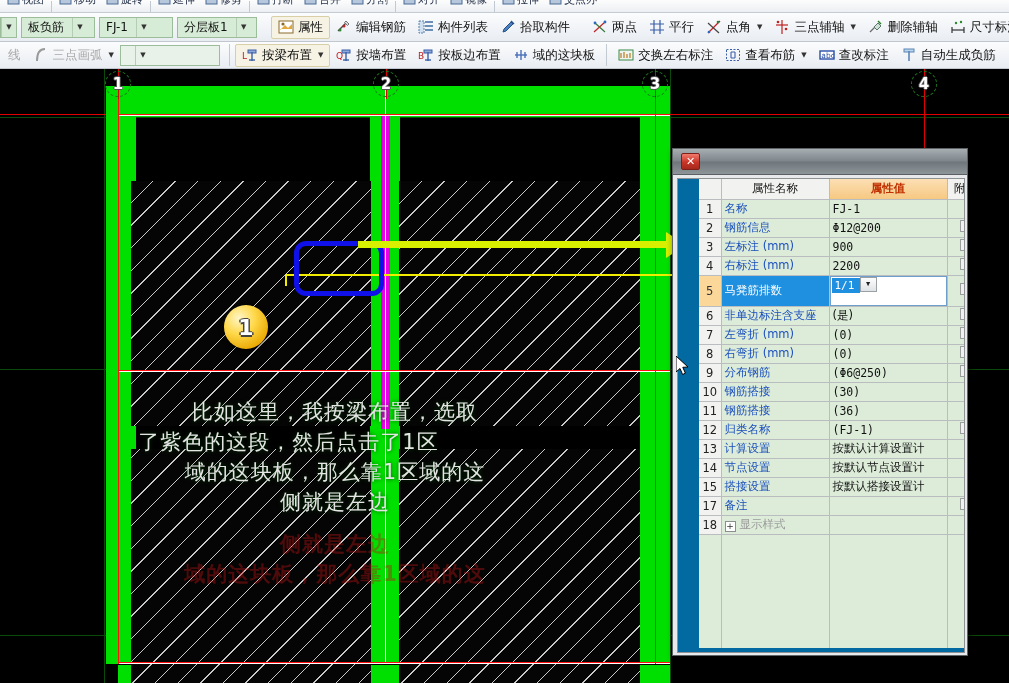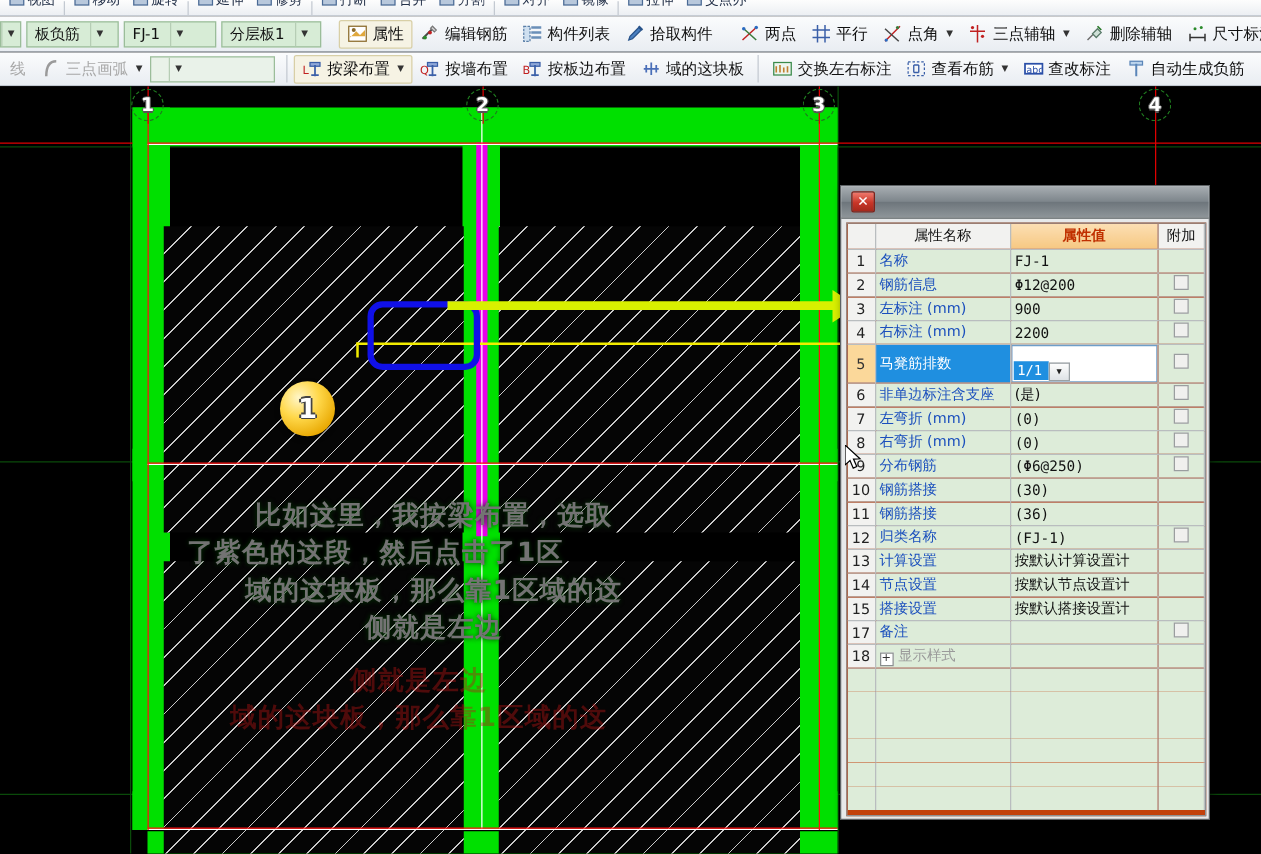--- a/index.html
+++ b/index.html
@@ -125,25 +125,24 @@
   .yarrow-head {
     position: absolute; width: 0; height: 0;
     border-top: 13px solid transparent;
     border-bottom: 13px solid transparent;
     border-left: 20px solid #d8f000;
   }
   .rebar { position: absolute; background: #f2ec00; }
 
   .annot {
     position: absolute; text-align: center;
-    color: #737373; font-weight: bold; font-size: 21px; line-height: 30px;
+    color: #e5e5e5; font-weight: normal; font-size: 21px; line-height: 30px;
     letter-spacing: 1px;
     text-shadow: 0 0 4px rgba(0,60,0,.95);
     white-space: nowrap;
-    margin-left: 12px;
   }
   .annot-ghost {
     position: absolute; text-align: center;
     color: rgba(190,20,20,.40); font-weight: bold; font-size: 21px;
     line-height: 30px; letter-spacing: 1px; white-space: nowrap;
   }
 
   
   #propdlg {
     position: absolute; left: 672px; top: 148px;
@@ -164,23 +163,24 @@
   #propdlg .closebtn {
     width: 19px; height: 17px;
     background: linear-gradient(#f07a6e, #c83527 55%, #a5291c);
     border: 1px solid #7e2018; border-radius: 2px;
     color: #fff; font-size: 11px; font-weight: bold;
     display: flex; align-items: center; justify-content: center;
   }
   #propdlg .body {
     position: absolute; left: 4px; top: 29px;
     width: 288px; height: 475px;
-    background: #c2410c;
+    background: #0369a1;
     border: 1px solid #8d9194;
     overflow: hidden;
+    padding-left: 21px;
   }
   table.props { width: 100%; border-collapse: collapse; table-layout: fixed; }
   table.props th, table.props td {
     border-right: 1px solid #b9bdbf;
     border-bottom: 1px solid #b9bdbf;
     font-size: 11.5px; height: 19px; padding: 0 3px;
     overflow: hidden; white-space: nowrap;
   }
   table.props thead th {
     background: #f2f2f0; font-weight: normal; color: #111;
@@ -200,21 +200,21 @@
   td.pname { background: #ddecd9; color: #1a4fbd; padding-left: 7px; }
   td.pval  { background: #ddecd9; color: #111; padding-left: 5px; font-family: "DejaVu Sans Mono", monospace; font-size: 11px; }
   td.pval.cjk { font-family: "DejaVu Sans", sans-serif; font-size: 11.5px; }
   td.att { background: #ddecd9; text-align: center; }
   tr.sel td.idx { background: #fbd89a; color: #333; }
   tr.sel td.pname { background: #1f8fe0; color: #fff; }
   tr.sel td.pval {
     background: #ddecd9; padding: 0;
   }
   .editcell {
-    display: flex; align-items: flex-end; height: 30px;
+    display: flex; align-items: flex-start; height: 30px;
     background: #fff; border: 1px solid #6e9ec9; margin: 0;
   }
   .editcell .txt {
     flex: 1; background: #1f8fe0; color: #fff; padding: 0 3px;
     font-family: "DejaVu Sans Mono", monospace; font-size: 11px;
     height: 15px; line-height: 15px; margin: 1px 0 1px 1px;
     max-width: 28px;
   }
   .editcell .ddbtn {
     width: 17px; height: 15px; margin-right: 1px;

